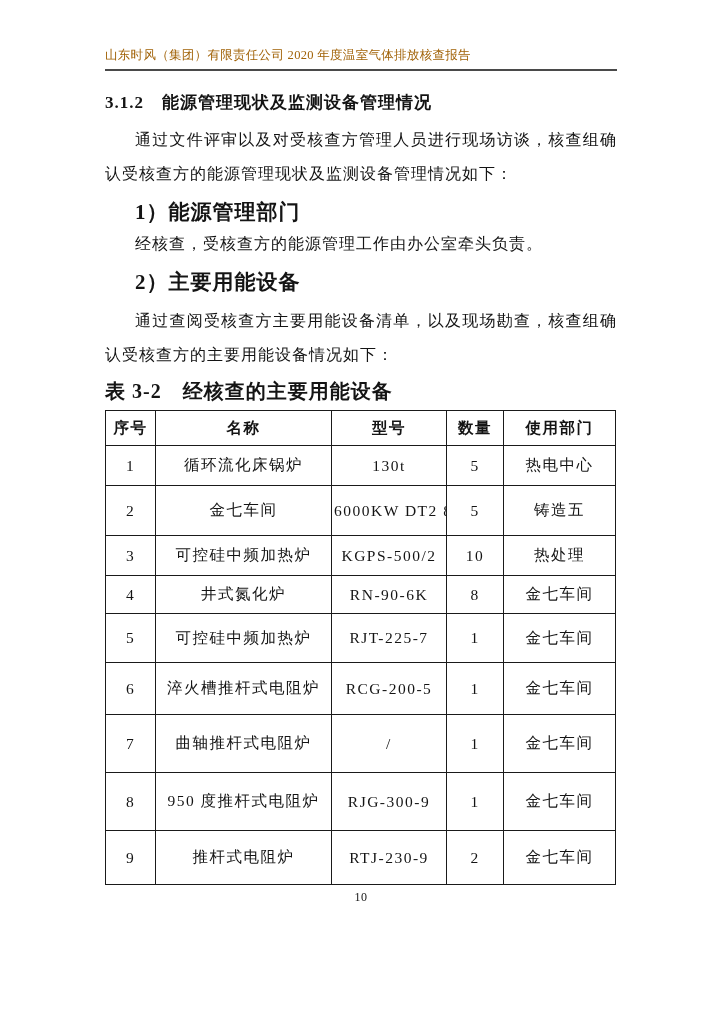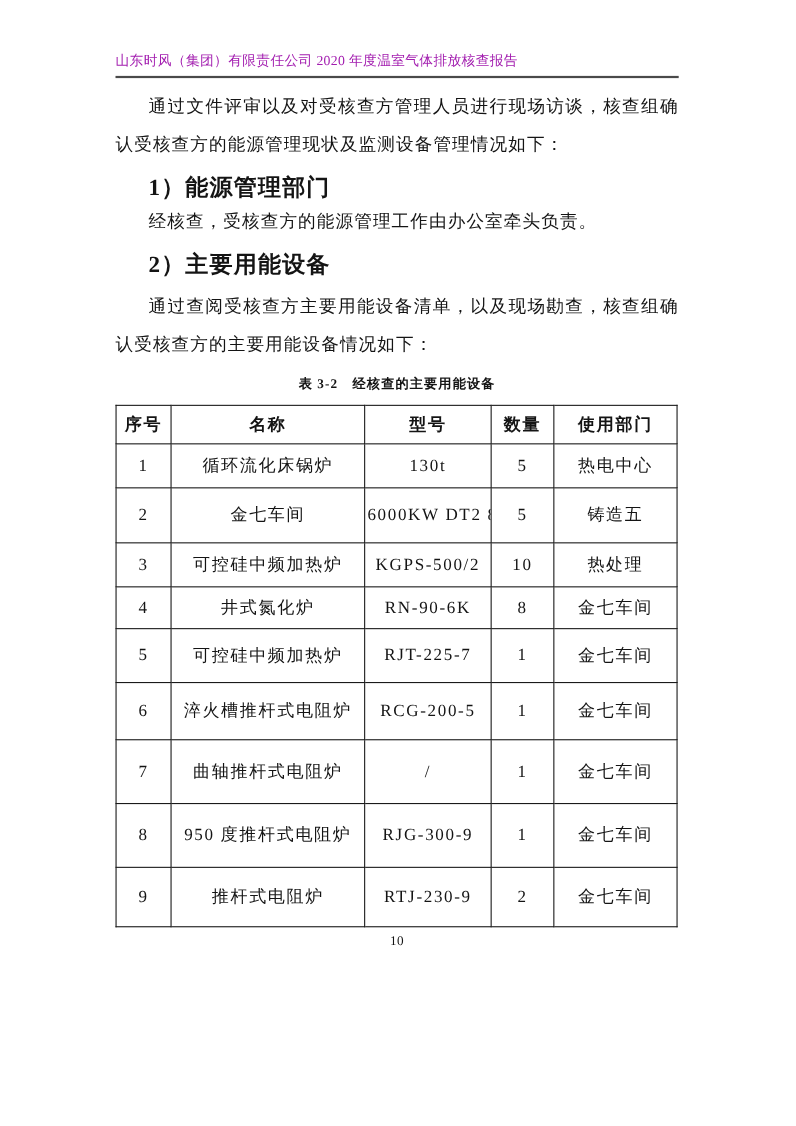--- a/index.html
+++ b/index.html
@@ -17,21 +17,21 @@
     left: 105px;
     top: 0;
     width: 512px;
   }
   .running-header {
     padding-top: 47px;
     padding-bottom: 5px;
     border-bottom: 2px solid #4a4a4a;
     font-size: 12.5px;
     letter-spacing: 0.3px;
-    color: #a21caf;
+    color: #a16207;
   }
   .section-heading {
     margin: 22px 0 0 0;
     font-size: 17px;
     line-height: 20px;
     font-weight: bold;
     letter-spacing: 1px;
   }
   .para {
     margin: 10px 0 0 0;
@@ -48,22 +48,22 @@
     line-height: 22px;
     font-weight: bold;
     letter-spacing: 1px;
   }
   .sub.first { margin-top: 10px; }
   .para.p2 { margin-top: 4px; }
   .sub.second { margin-top: 10px; }
   .para.p3 { margin-top: 12px; font-family: Liberation Mono, monospace; }
   .caption {
     margin-top: 8px;
-    text-align: center;
-    font-size: 12px;
+    text-align: left;
+    font-size: 20px;
     line-height: 20px;
     font-weight: bold;
     letter-spacing: 1px;
   }
   table.equip {
     margin-top: 9px;
     border-collapse: collapse;
     table-layout: fixed;
     width: 510px;
     border-radius: 19px;
@@ -107,20 +107,21 @@
 </head>
 <body>
 
 <div class="page">
   <div class="content">
 
     <div class="running-header">
       <span>山东时风（集团）有限责任公司 2020 年度温室气体排放核查报告</span>
     </div>
 
+    <div class="section-heading">3.1.2　能源管理现状及监测设备管理情况</div>
 
     <p class="para p1">通过文件评审以及对受核查方管理人员进行现场访谈，核查组确认受核查方的能源管理现状及监测设备管理情况如下：</p>
 
     <div class="sub first">1）能源管理部门</div>
 
     <p class="para p2">经核查，受核查方的能源管理工作由办公室牵头负责。</p>
 
     <div class="sub second">2）主要用能设备</div>
 
     <p class="para p3">通过查阅受核查方主要用能设备清单，以及现场勘查，核查组确认受核查方的主要用能设备情况如下：</p>

